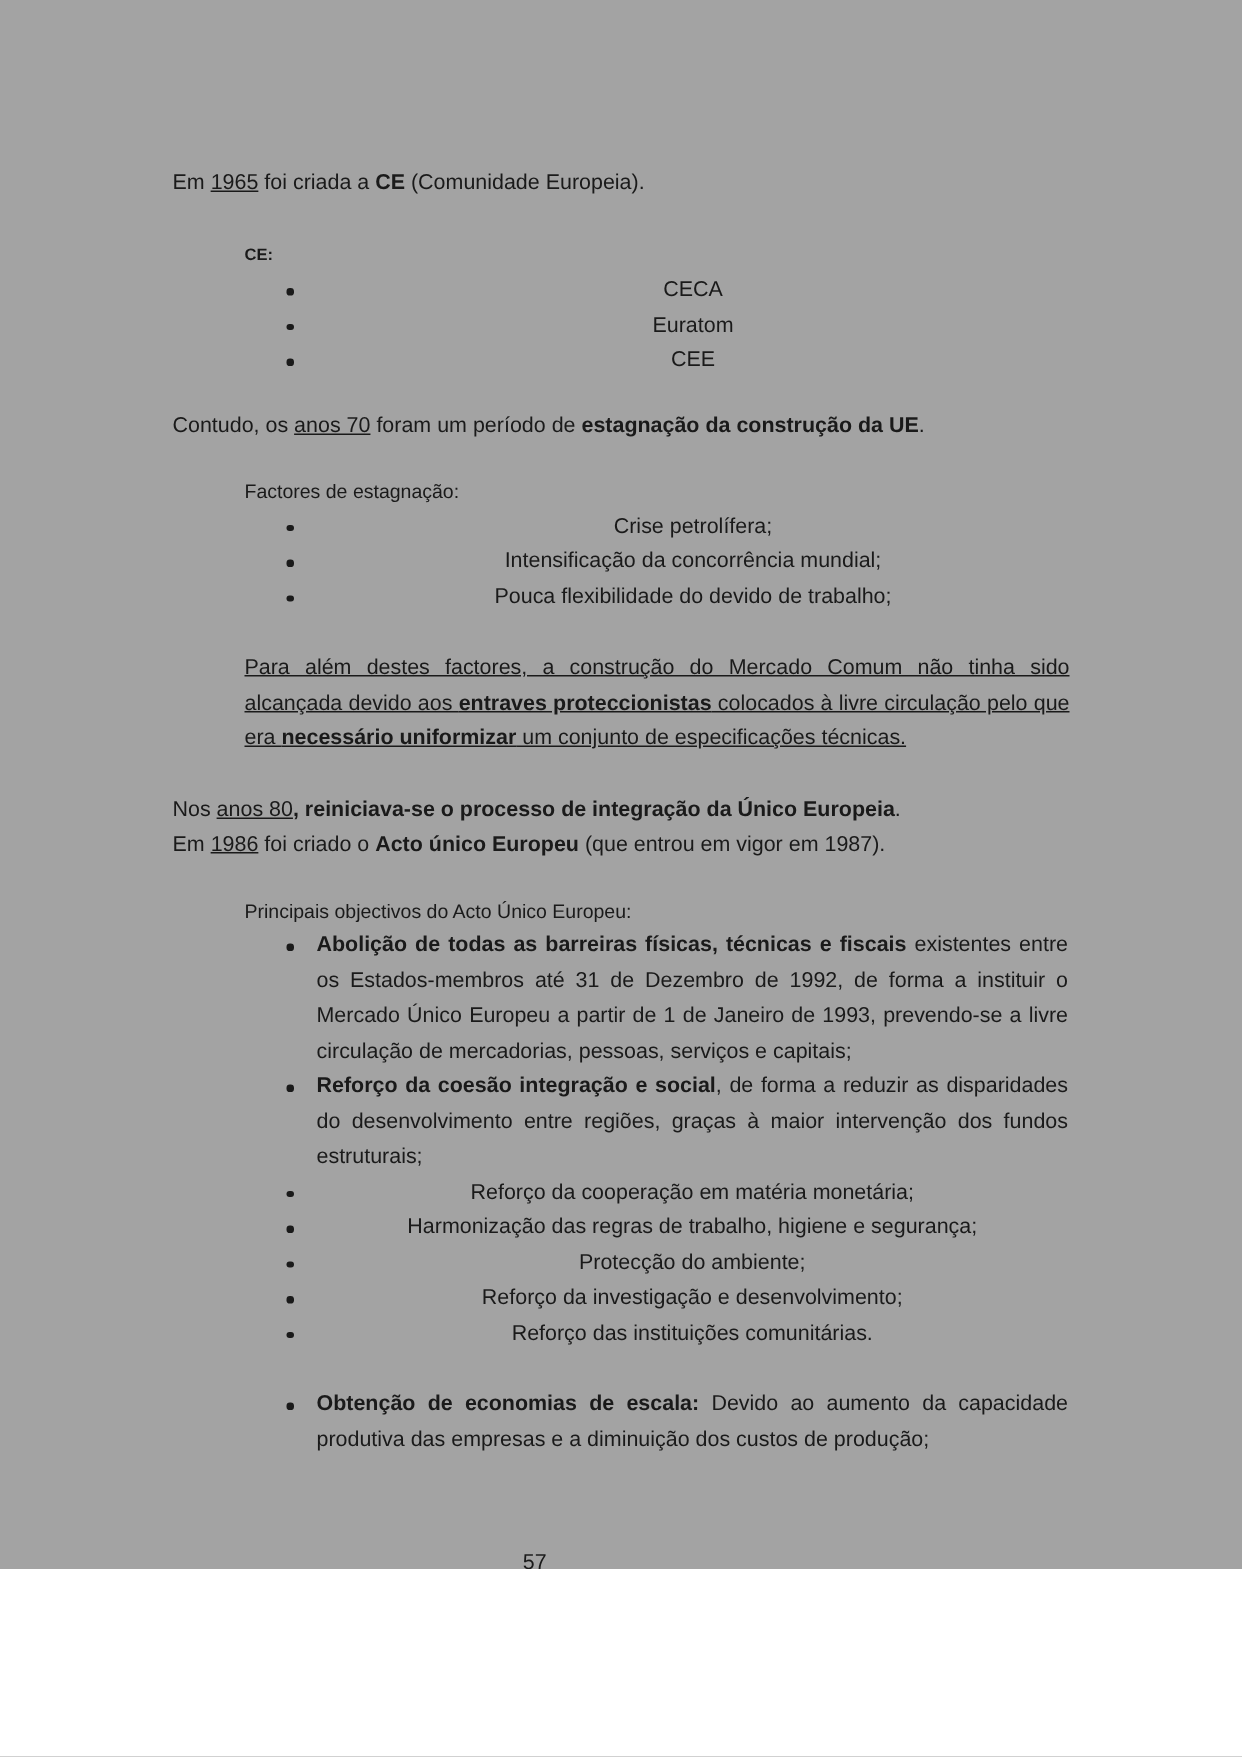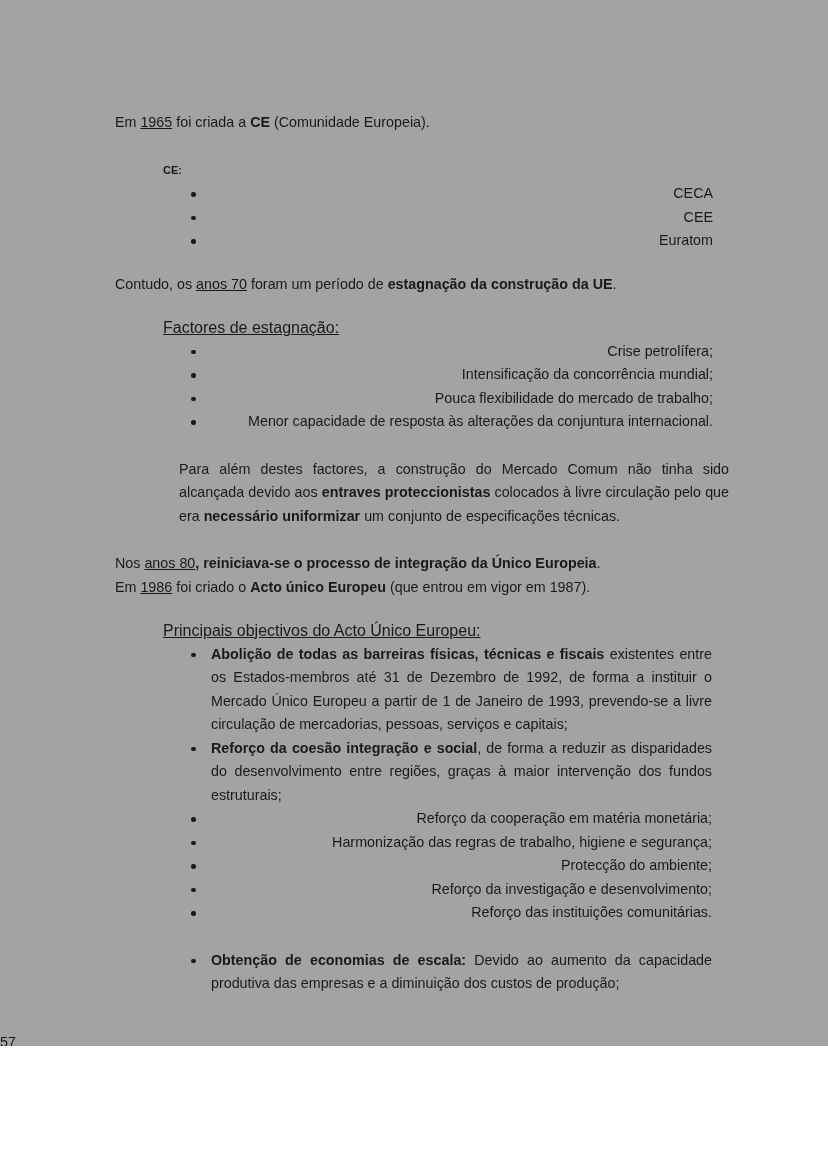--- a/index.html
+++ b/index.html
@@ -30,54 +30,54 @@
     font-size: 14.3px;
     line-height: 23.5px;
     margin: 0;
     text-align: left;
   }
   .para.justify {
     text-align: justify;
     text-justify: inter-word;
   }
   .indent-para {
-    margin-left: 64px;
+    margin-left: 48px;
     width: 550px;
+    text-decoration: underline;
   }
   b, .b { font-weight: bold; }
   .u { text-decoration: underline; }
 
   
   .subhead {
-    font-size: 16px;
+    font-size: 13px;
     line-height: 23.5px;
     margin: 0;
     margin-left: 48px;
-    text-decoration: underline;
   }
   .subhead-bold {
     font-size: 11px;
     line-height: 23.5px;
     margin: 0;
     margin-left: 48px;
     font-weight: bold;
   }
 
   
   ul.bullets {
     list-style: none;
     margin: 0;
     padding: 0;
   }
   ul.bullets > li {
     position: relative;
     font-size: 14.3px;
     line-height: 23.5px;
     padding-left: 96px;
-    text-align: right;
+    text-align: center;
   }
   ul.bullets > li.justify {
     text-align: justify;
     text-justify: inter-word;
   }
   ul.bullets > li::before {
     content: "";
     position: absolute;
     left: 76px;
     top: 10px;
@@ -92,54 +92,53 @@
   }
   .sp-20 { height: 20px; }
   .sp-24 { height: 24px; }
 
   
   .page-number {
     position: absolute;
     left: 0;
     top: 1032px;
     width: 713px;
-    text-align: left;
+    text-align: center;
     font-size: 14.3px;
     line-height: 20px;
   }
 </style>
 </head>
 <body>
 
 <div class="page">
   <div class="content">
 
     <p class="para"><span>Em </span><span class="u">1965</span><span> foi criada a </span><b>CE</b><span> (Comunidade Europeia).</span></p>
 
     <div class="sp-24"></div>
 
     <p class="subhead-bold">CE:</p>
     <ul class="bullets">
       <li>CECA</li>
+      <li>Euratom</li>
       <li>CEE</li>
-      <li>Euratom</li>
     </ul>
 
     <div class="sp-20"></div>
 
     <p class="para"><span>Contudo, os </span><span class="u">anos 70</span><span> foram um período de </span><b>estagnação da construção da UE</b><span>.</span></p>
 
     <div class="sp-20"></div>
 
     <p class="subhead">Factores de estagnação:</p>
     <ul class="bullets">
       <li>Crise petrolífera;</li>
       <li>Intensificação da concorrência mundial;</li>
-      <li>Pouca flexibilidade do mercado de trabalho;</li>
-      <li>Menor capacidade de resposta às alterações da conjuntura internacional.</li>
+      <li>Pouca flexibilidade do devido de trabalho;</li>
     </ul>
 
     <div class="sp-24"></div>
 
     <p class="para justify indent-para"><span>Para além destes factores, a construção do Mercado Comum não tinha sido alcançada devido aos </span><b>entraves proteccionistas</b><span> colocados à livre circulação pelo que era </span><b>necessário uniformizar</b><span> um conjunto de especificações técnicas.</span></p>
 
     <div class="sp-24"></div>
 
     <p class="para"><span>Nos </span><span class="u">anos 80</span><b>, reiniciava-se o processo de integração da Único Europeia</b><span>.</span></p>
 

